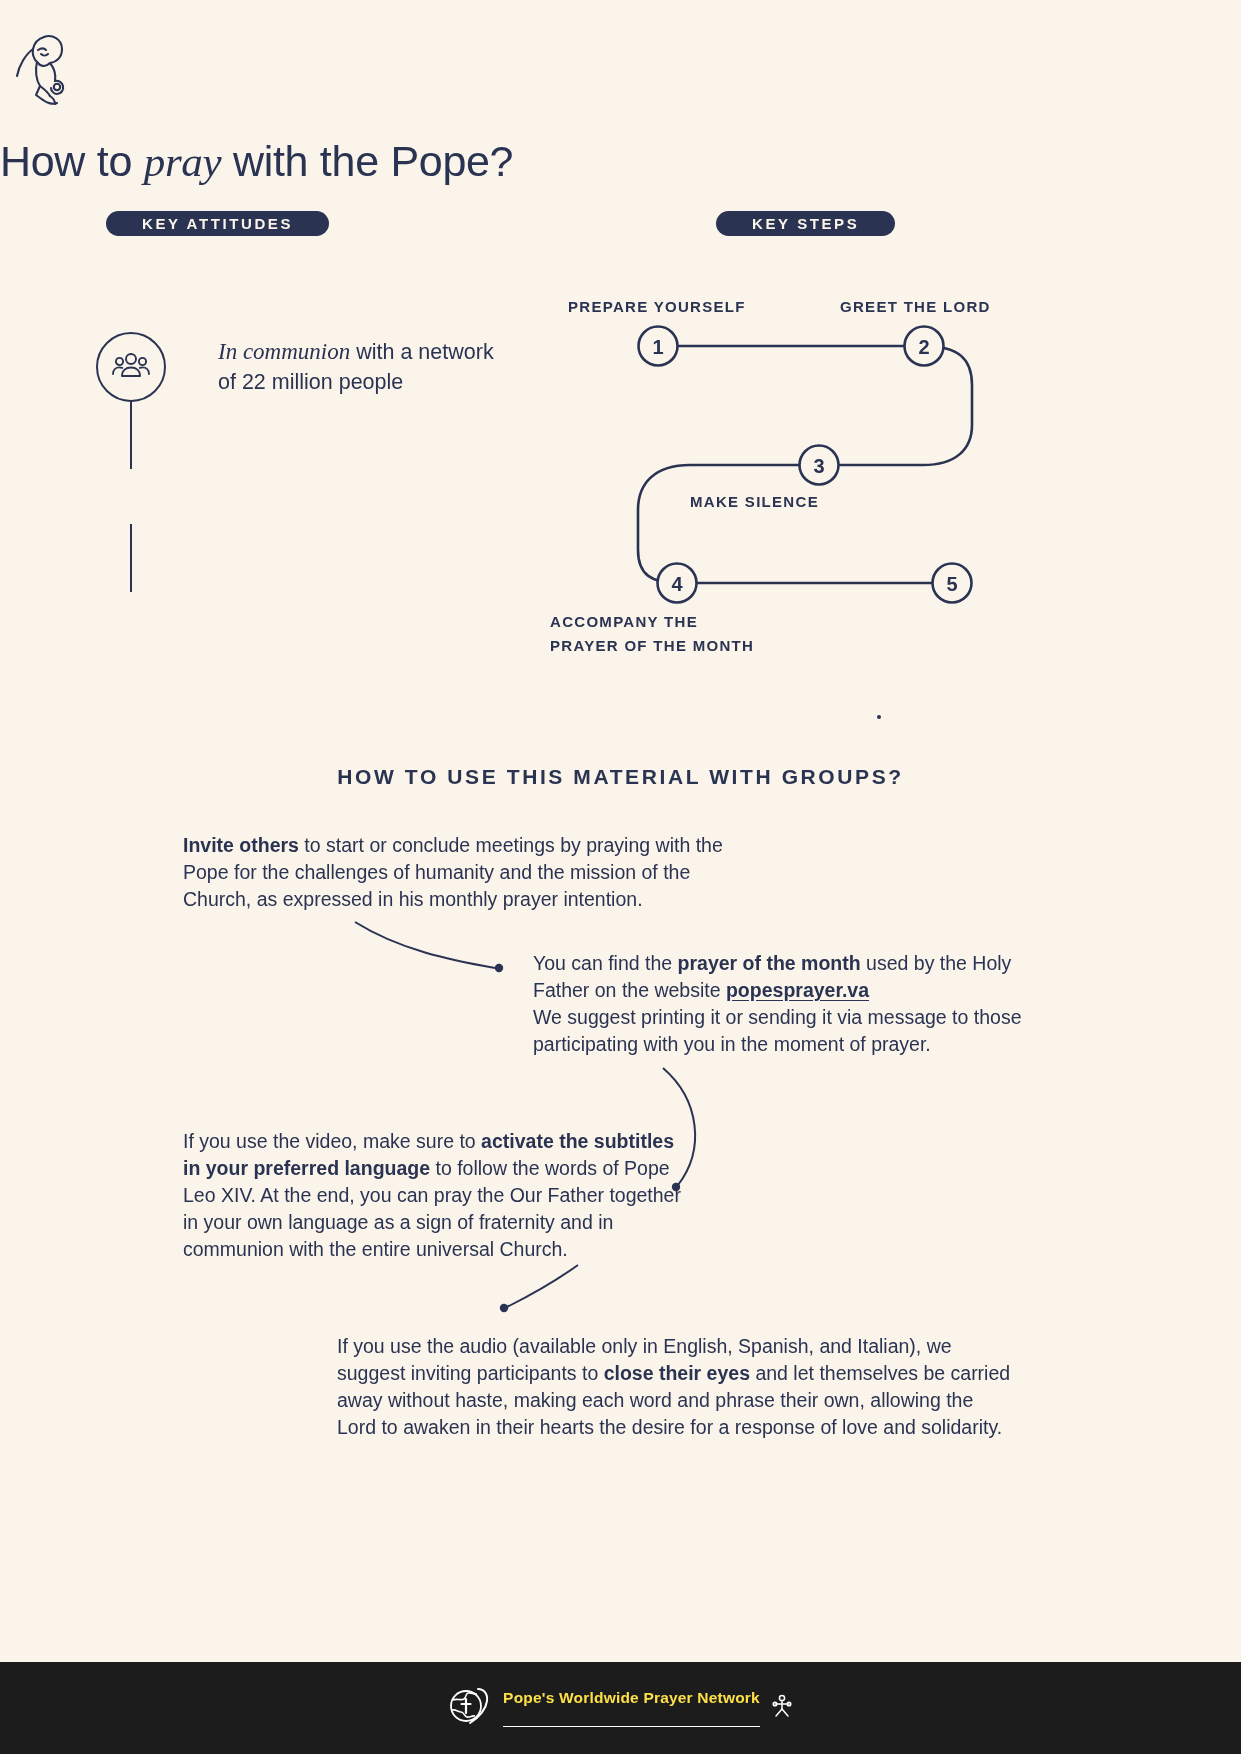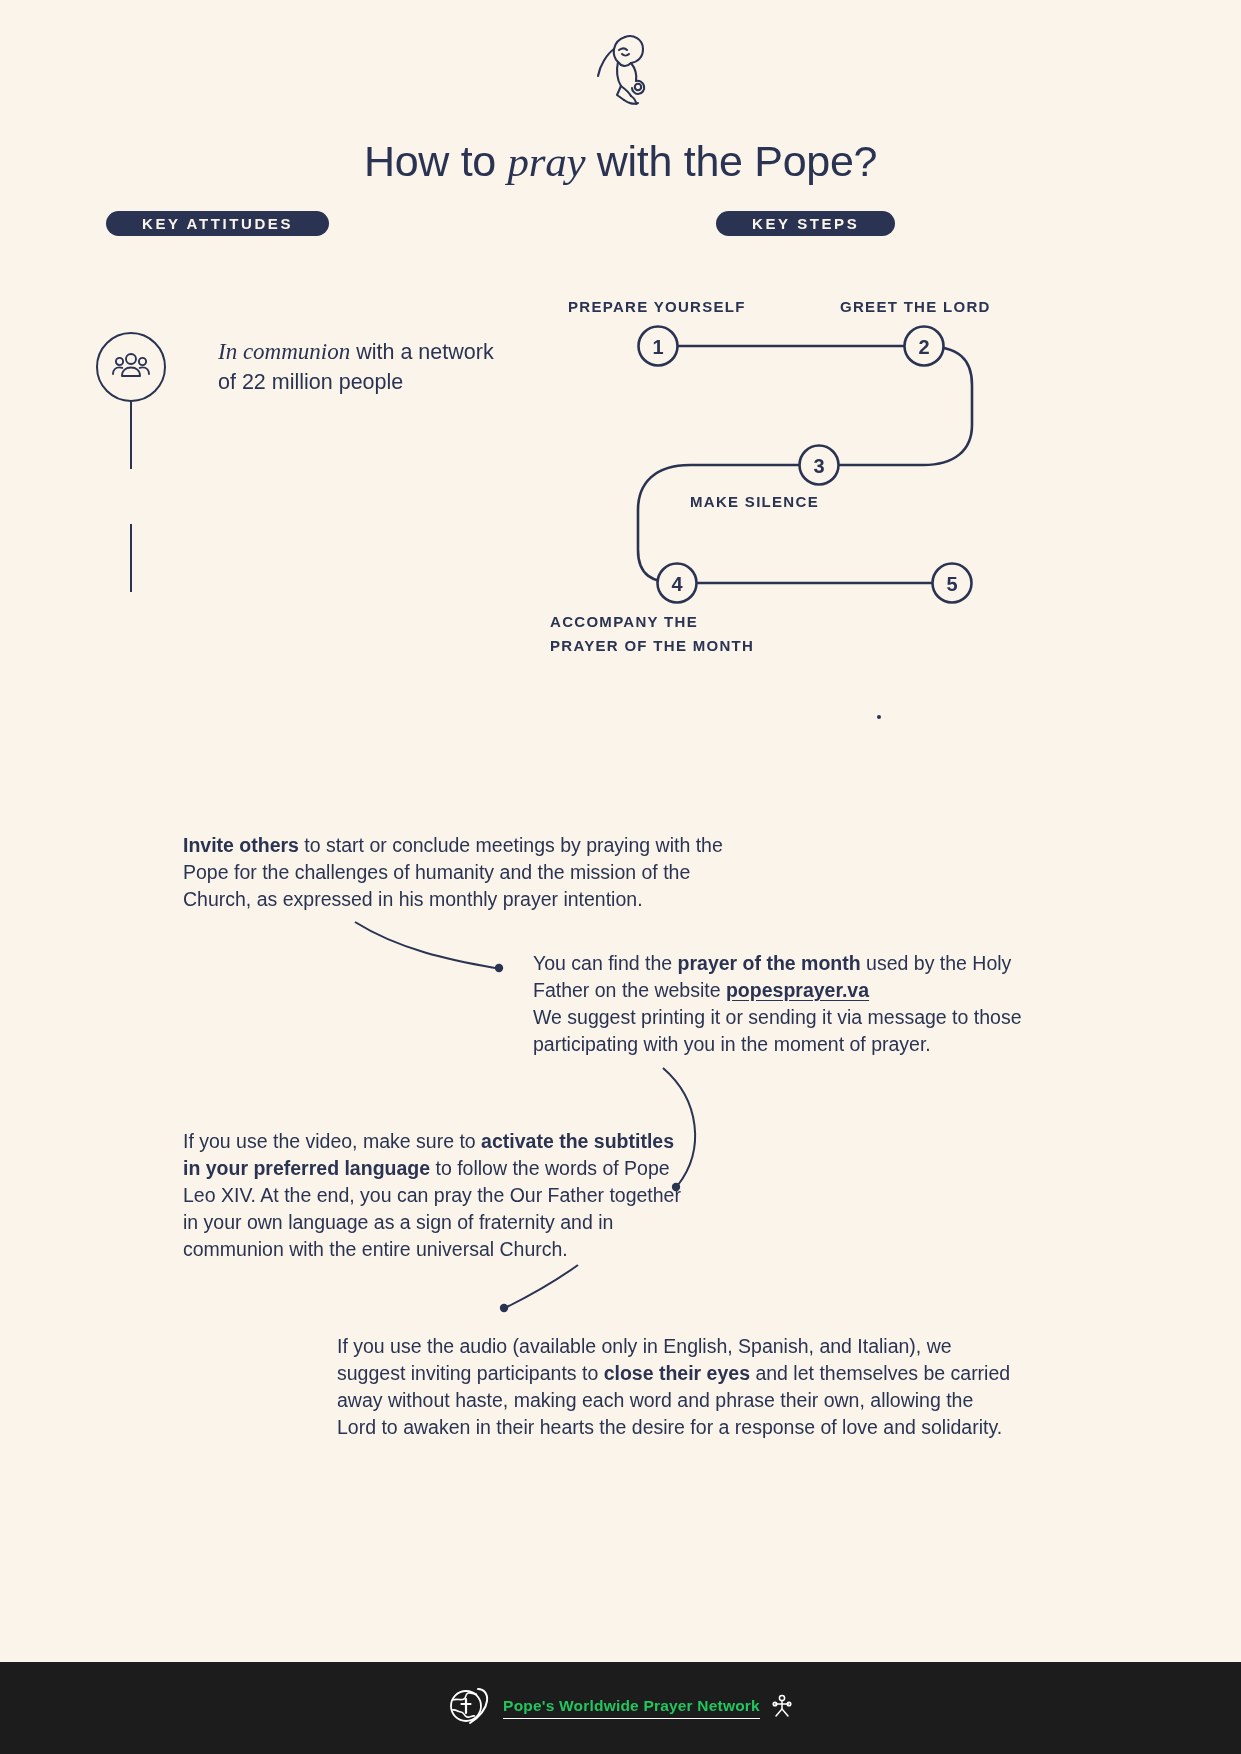--- a/index.html
+++ b/index.html
@@ -8,21 +8,21 @@
     height: 1754px;
     background: #FAF4EA;
     font-family: "Liberation Sans", sans-serif;
     color: #2A3352;
     position: relative;
     overflow: hidden;
   }
   .page { position: relative; width: 1241px; height: 1754px; }
 
   
-  .header { text-align: center; padding-top: 28px; }
+  .header { text-align: left; padding-top: 28px; }
   .pope-icon { display: block; margin: 0 auto; }
   .title {
     font-size: 43px;
     font-weight: 400;
     letter-spacing: -0.3px;
     margin-top: 20px;
     color: #2A3352;
   }
   .title .em { font-family: "Liberation Serif", serif; font-style: italic; }
 
@@ -113,26 +113,26 @@
   
   .footer {
     position: absolute;
     left: 0; bottom: 0;
     width: 1241px; height: 92px;
     background: #1C1C1C;
     display: flex; align-items: center; justify-content: center;
   }
   .footer-inner { display: flex; align-items: center; gap: 11px; }
   .footer-text {
-    color: #22c55e;
+    color: #fde047;
     font-size: 15.5px;
     font-weight: bold;
     letter-spacing: 0.2px;
     border-bottom: 1.6px solid #FFFFFF;
-    padding-bottom: 3px;
+    padding-bottom: 19px;
     font-family: "Liberation Sans", sans-serif;
   }
 </style>
 </head>
 <body>
 
 <div class="page">
 
   <div class="header">
     <span class="pope-icon">
@@ -203,20 +203,21 @@
     <div class="step-label lbl-1">PREPARE YOURSELF</div>
     <div class="step-label lbl-2">GREET THE LORD</div>
     <div class="step-label lbl-3">MAKE SILENCE</div>
     <div class="step-label lbl-4">
       <span>ACCOMPANY THE</span><br>
       <span>PRAYER OF THE MONTH</span>
     </div>
   </div>
   <div class="dot-stray"></div>
 
+  <div class="groups-title">HOW TO USE THIS MATERIAL WITH GROUPS?</div>
 
   <svg class="arrow-svg" width="1241" height="1754">
     <path d="M355 922 C400 950 450 960 495 968" fill="none" stroke="#2A3352" stroke-width="2"></path>
     <circle cx="499" cy="968" r="4.2" fill="#2A3352"></circle>
     <path d="M663 1068 C700 1100 705 1150 678 1185" fill="none" stroke="#2A3352" stroke-width="2"></path>
     <circle cx="676" cy="1187" r="4.2" fill="#2A3352"></circle>
     <path d="M578 1265 C550 1285 525 1298 507 1307" fill="none" stroke="#2A3352" stroke-width="2"></path>
     <circle cx="504" cy="1308" r="4.2" fill="#2A3352"></circle>
   </svg>
 

